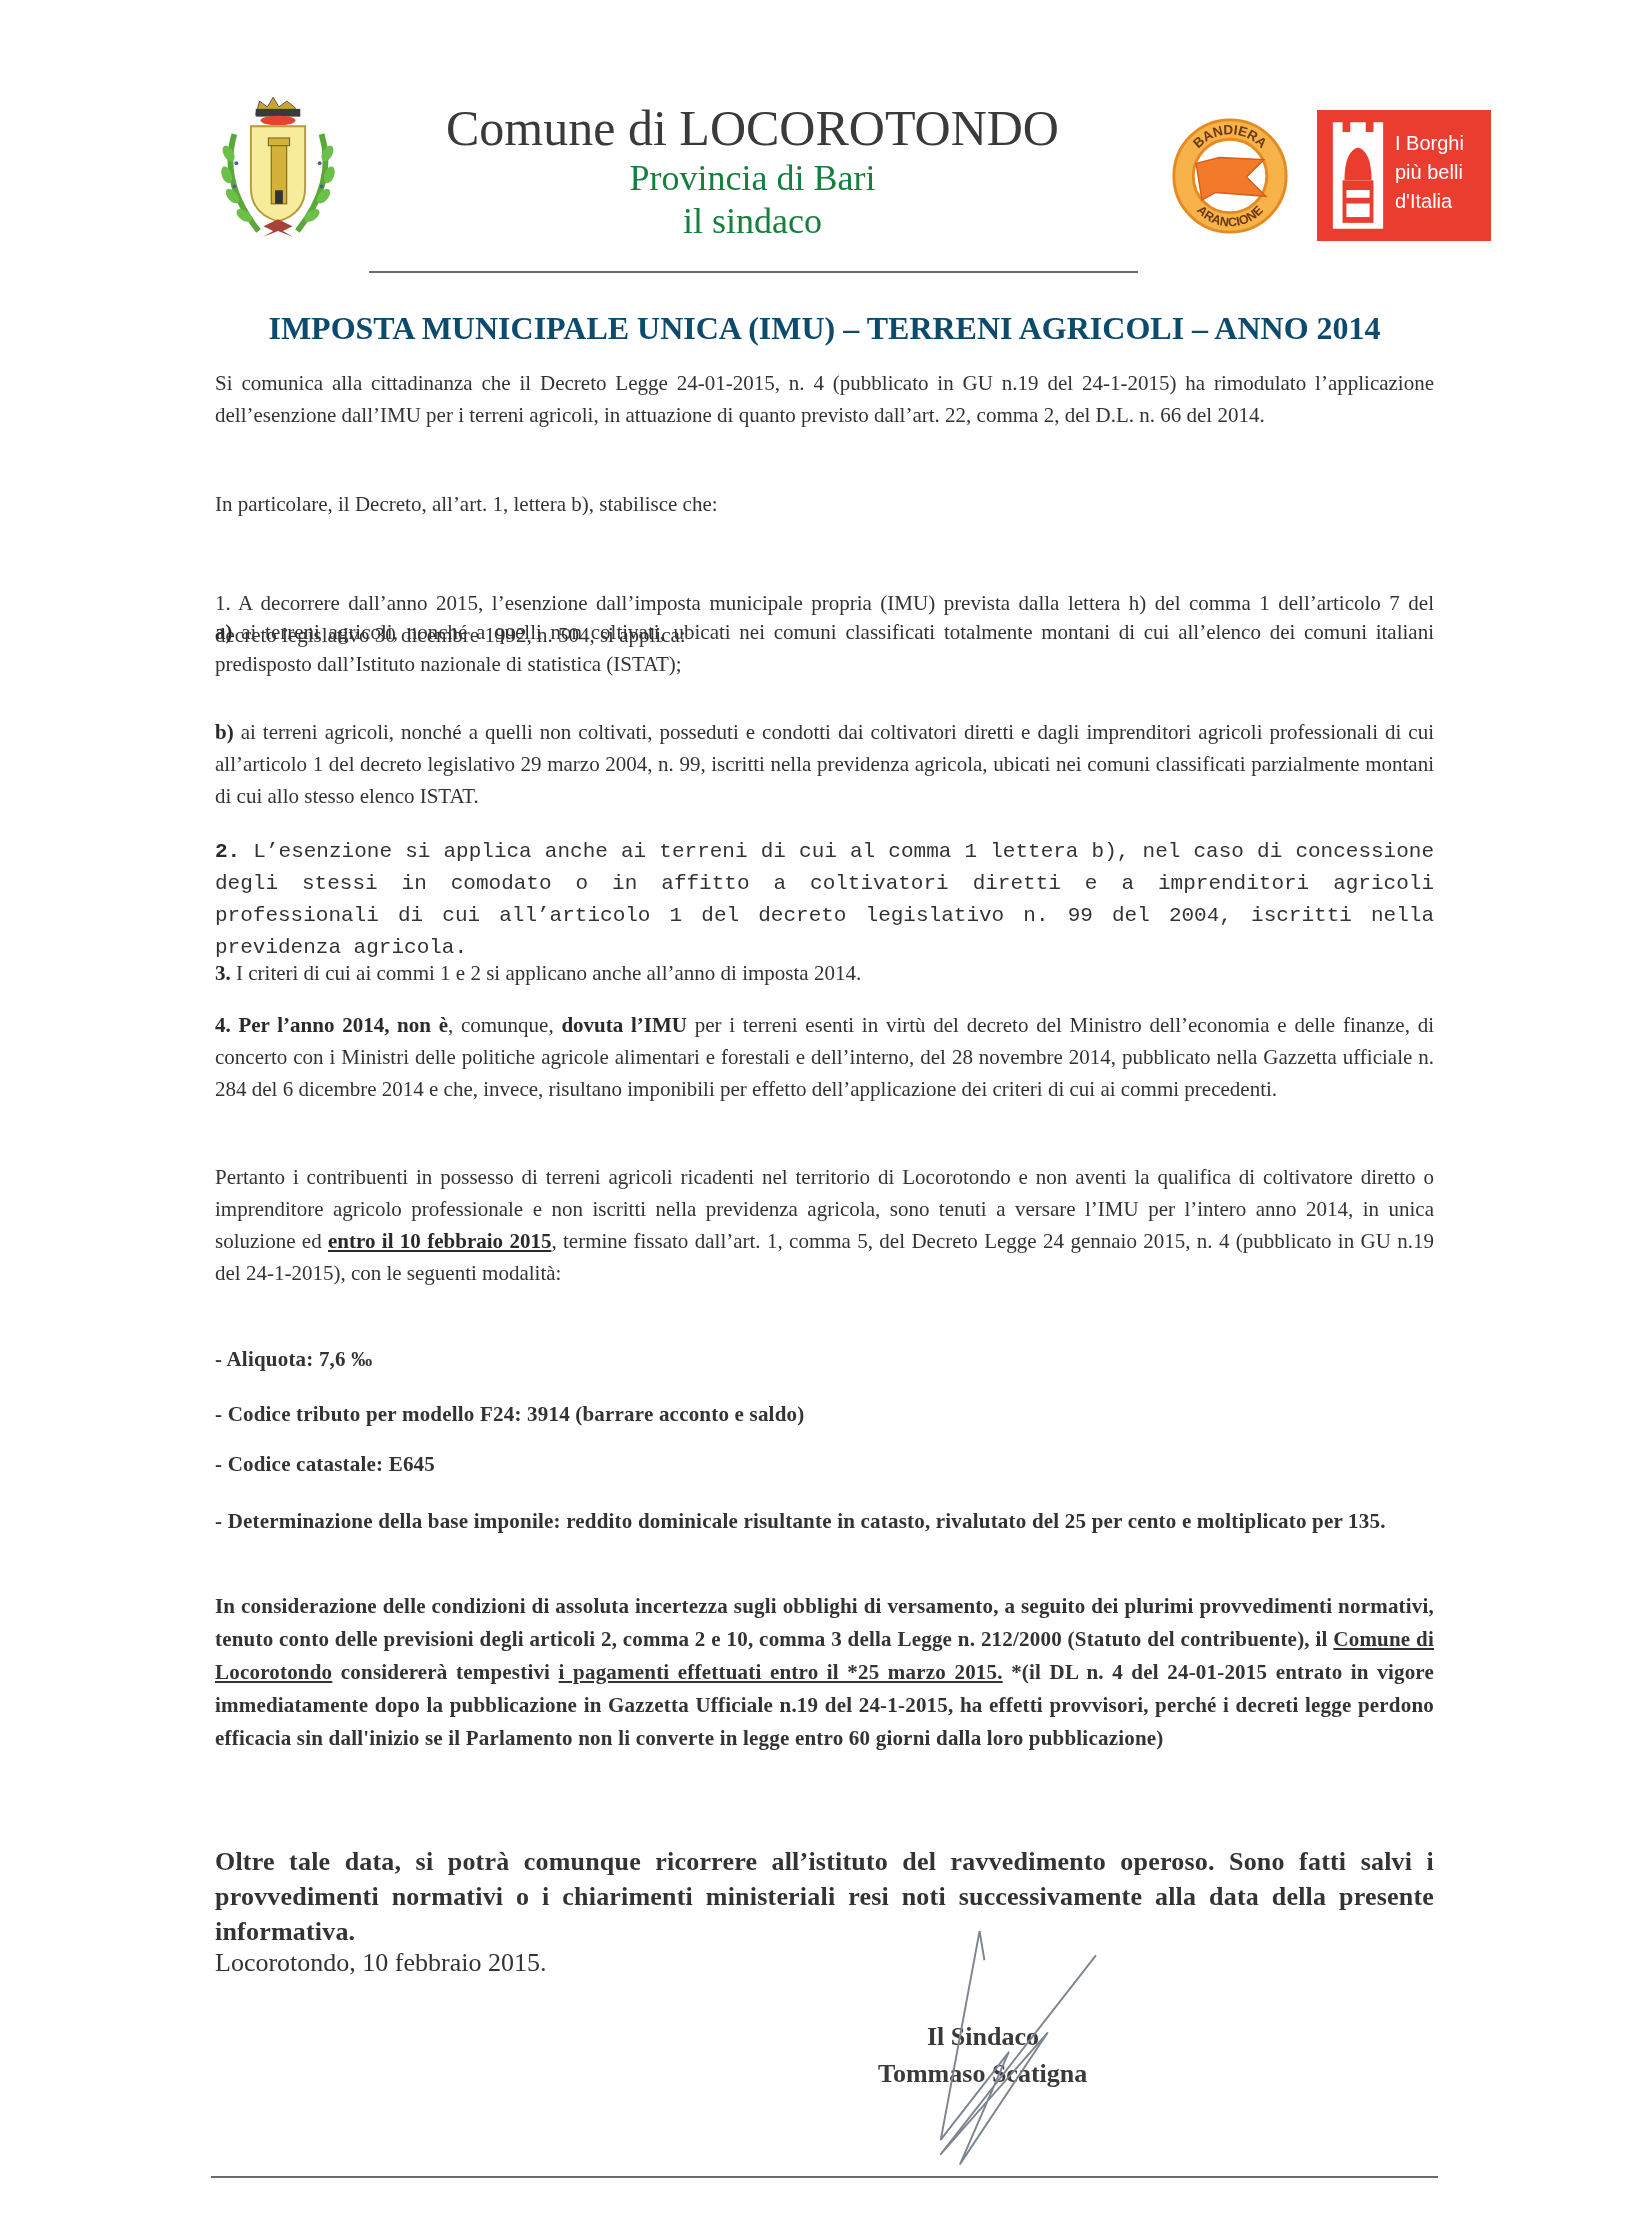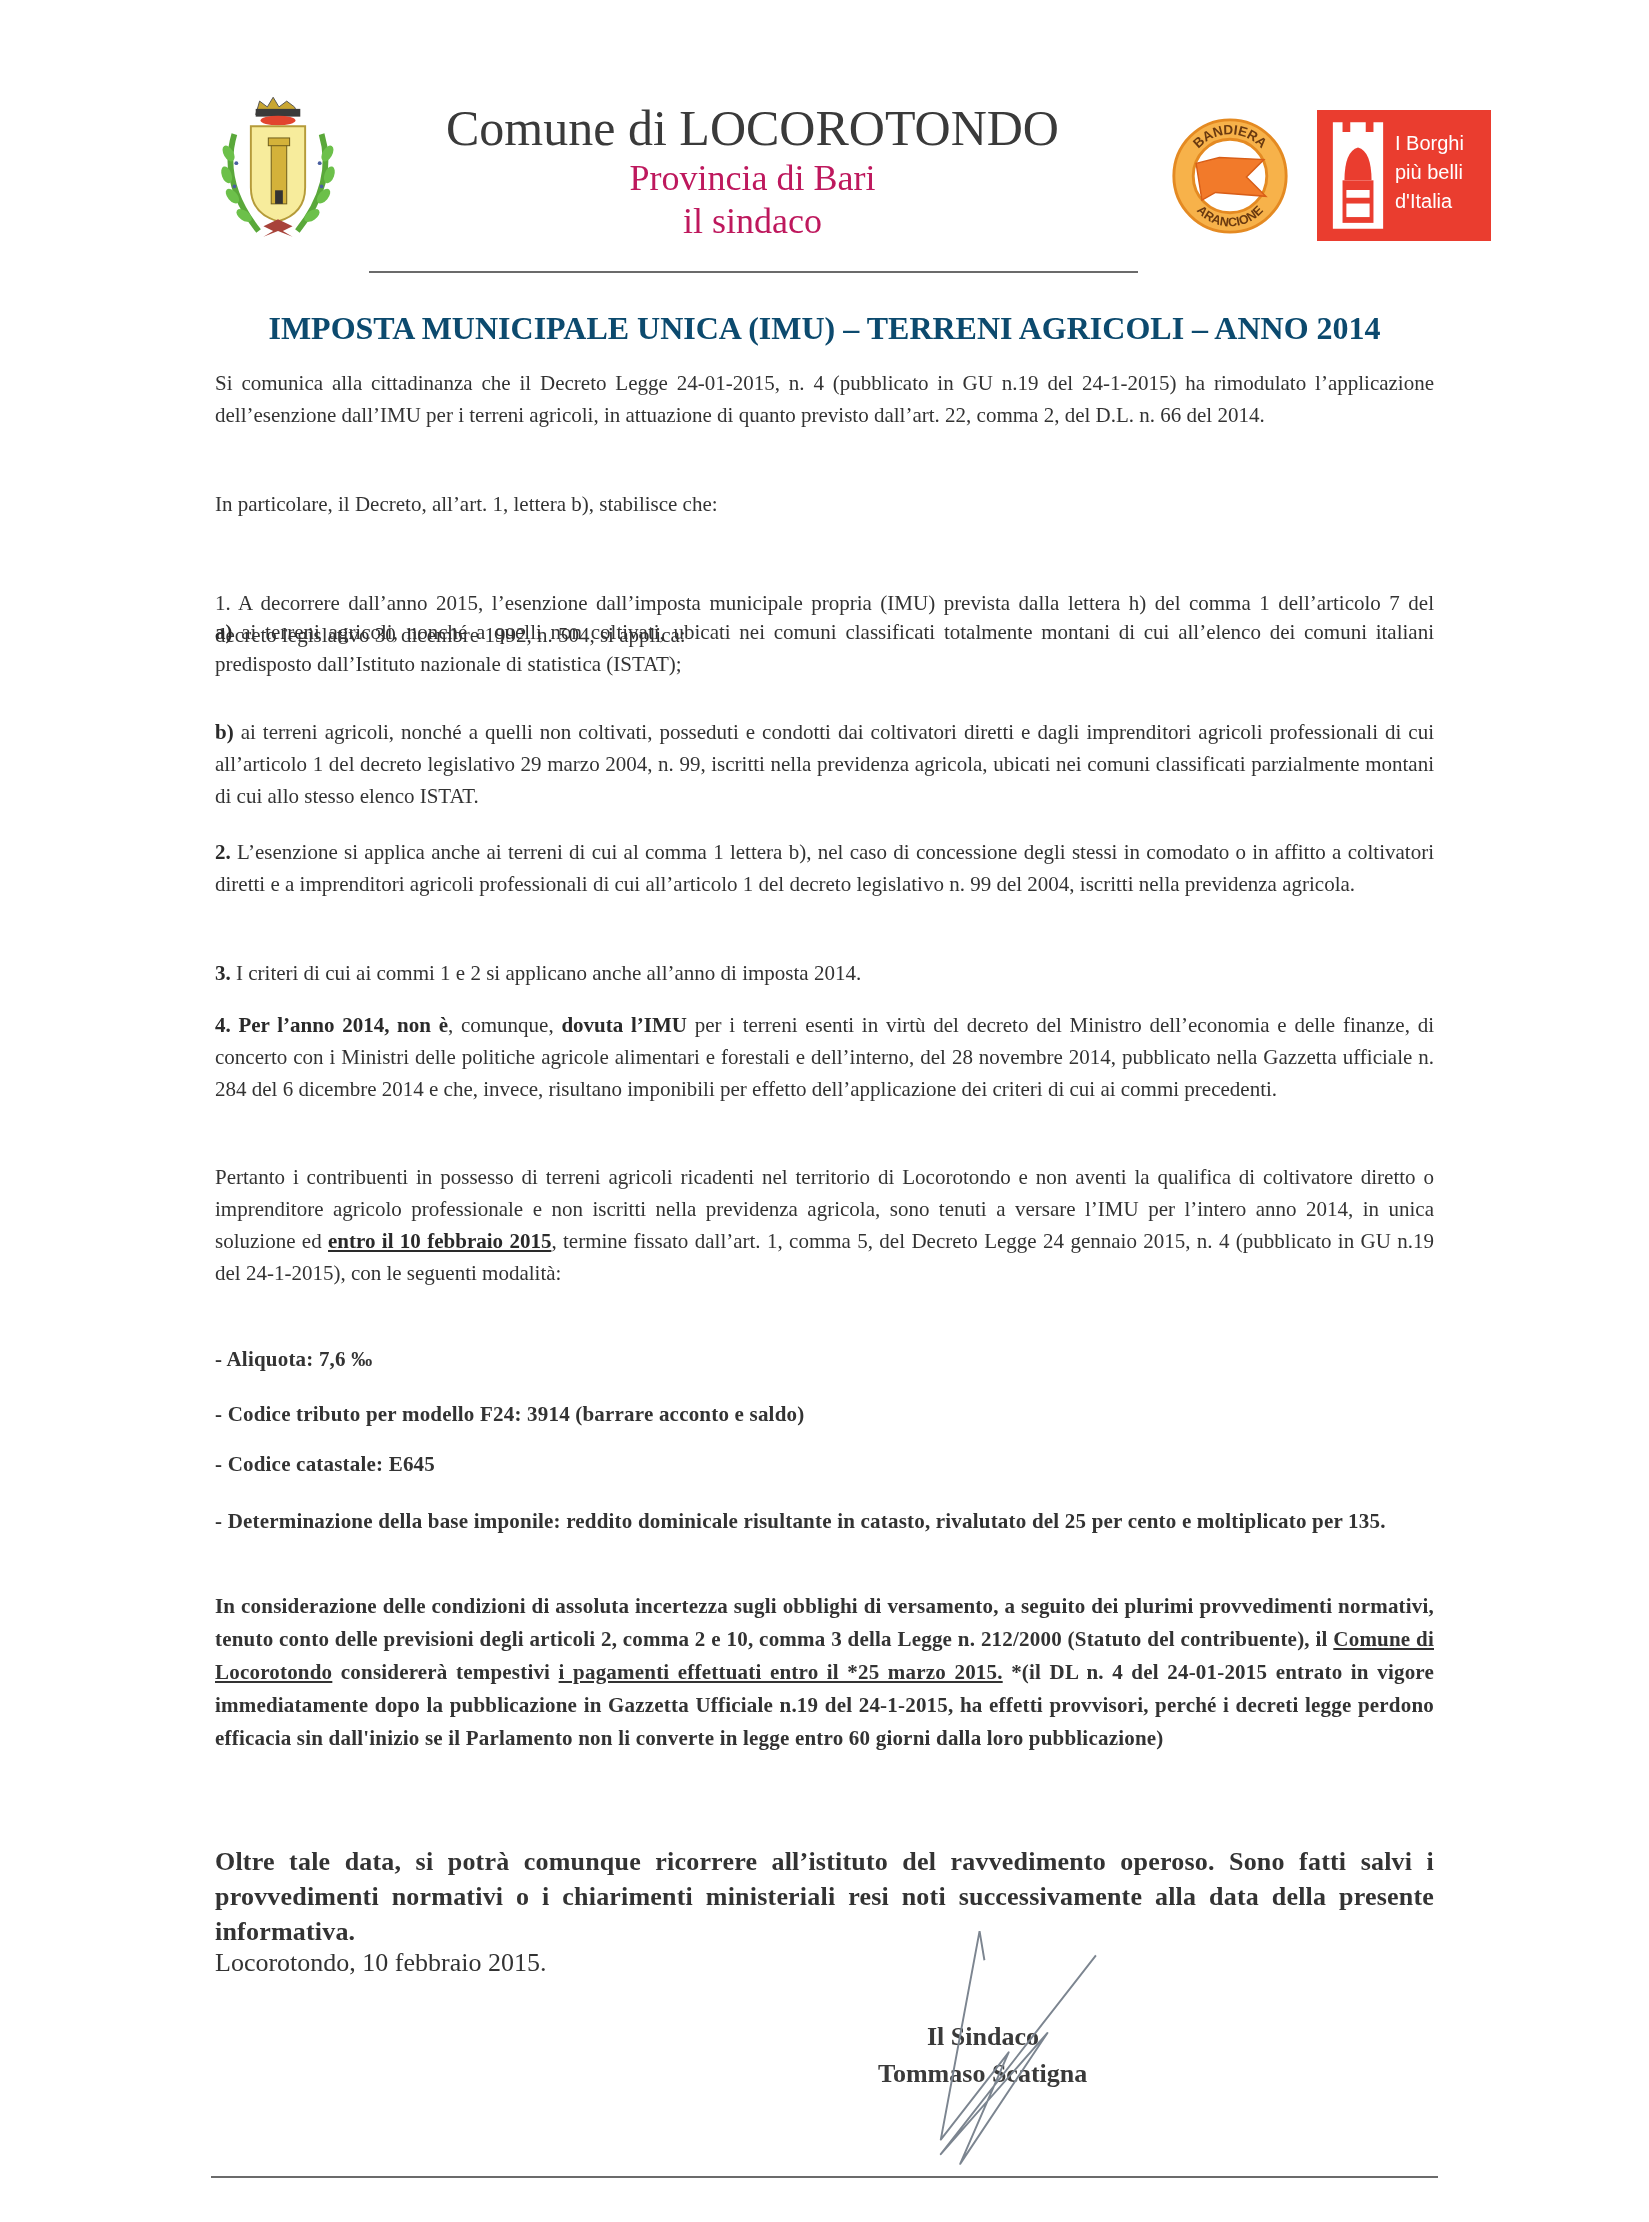--- a/index.html
+++ b/index.html
@@ -1,20 +1,20 @@
 <!DOCTYPE html>
 <html><head>
 <meta charset="utf-8">
 <style>
   html, body { margin:0; padding:0; background:#ffffff; }
   body { width:1650px; height:2222px; position:relative; overflow:hidden; color:#333333;
          font-family:"Liberation Serif", "DejaVu Serif", serif; }
   .abs { position:absolute; }
   .hdr-title { left:369px; width:767px; top:99px; text-align:center; font-size:50px; line-height:58px; color:#3a3a3a; }
-  .hdr-sub { left:369px; width:767px; text-align:center; font-size:36px; line-height:43px; color:#be185d; }
+  .hdr-sub { left:369px; width:767px; text-align:center; font-size:36px; line-height:43px; color:#15803d; }
   .rule { position:absolute; height:1.9px; background:#6b6b6b; }
   .heading { left:215px; width:1219px; top:312px; text-align:center; font-weight:bold; font-size:32px; line-height:33px; color:#0c4a6e; }
   .txt { position:absolute; left:215px; width:1219px; font-size:21px; line-height:32px; text-align:justify; color:#333; }
   .txt b { color:#2a2a2a; }
   .bold-body { font-weight:bold; font-family:"Liberation Serif", serif; letter-spacing:0.2px; }
   .u { text-decoration:underline; }
   .sig { position:absolute; font-weight:bold; font-size:26px; line-height:36px; color:#3a3a3a; }
   .logo { position:absolute; }
 </style>
 </head>
@@ -100,21 +100,21 @@
 
 <div class="txt" style="top:367px;">Si comunica alla cittadinanza che il Decreto Legge 24-01-2015, n. 4 (pubblicato in GU n.19 del 24-1-2015) ha rimodulato l’applicazione dell’esenzione dall’IMU per i terreni agricoli, in attuazione di quanto previsto dall’art. 22, comma 2, del D.L. n. 66 del 2014.</div>
 <div class="txt" style="top:488px;">In particolare, il Decreto, all’art. 1, lettera b), stabilisce che:</div>
 
 <div class="txt" style="top:542px;margin-top:45px;"><span>1.</span><span> A decorrere dall’anno 2015, l’esenzione dall’imposta municipale propria (IMU) prevista dalla lettera h) del comma 1 dell’articolo 7 del decreto legislativo 30 dicembre 1992, n. 504, si applica:</span></div>
 
 <div class="txt" style="top:616px;"><b>a)</b><span> ai terreni agricoli, nonché a quelli non coltivati, ubicati nei comuni classificati totalmente montani di cui all’elenco dei comuni italiani predisposto dall’Istituto nazionale di statistica (ISTAT);</span></div>
 
 <div class="txt" style="top:716px;"><b>b)</b><span> ai terreni agricoli, nonché a quelli non coltivati, posseduti e condotti dai coltivatori diretti e dagli imprenditori agricoli professionali di cui all’articolo 1 del decreto legislativo 29 marzo 2004, n. 99, iscritti nella previdenza agricola, ubicati nei comuni classificati parzialmente montani di cui allo stesso elenco ISTAT.</span></div>
 
-<div class="txt" style="top:836px;"><b>2.</b><span> L’esenzione si applica anche ai terreni di cui al comma 1 lettera b), nel caso di concessione degli stessi in comodato o in affitto a coltivatori diretti e a imprenditori agricoli professionali di cui all’articolo 1 del decreto legislativo n. 99 del 2004, iscritti nella previdenza agricola.</span></div>
+<div class="txt" style="top:836px;font-family:Liberation Mono, monospace;"><b>2.</b><span> L’esenzione si applica anche ai terreni di cui al comma 1 lettera b), nel caso di concessione degli stessi in comodato o in affitto a coltivatori diretti e a imprenditori agricoli professionali di cui all’articolo 1 del decreto legislativo n. 99 del 2004, iscritti nella previdenza agricola.</span></div>
 
 <div class="txt" style="top:957px;"><b>3.</b><span> I criteri di cui ai commi 1 e 2 si applicano anche all’anno di imposta 2014.</span></div>
 
 <div class="txt" style="top:1009px;"><b>4. Per l’anno 2014, non è</b><span>, comunque, </span><b>dovuta l’IMU</b><span> per i terreni esenti in virtù del decreto del Ministro dell’economia e delle finanze, di concerto con i Ministri delle politiche agricole alimentari e forestali e dell’interno, del 28 novembre 2014, pubblicato nella Gazzetta ufficiale n. 284 del 6 dicembre 2014 e che, invece, risultano imponibili per effetto dell’applicazione dei criteri di cui ai commi precedenti.</span></div>
 
 <div class="txt" style="top:1161px;"><span>Pertanto i contribuenti in possesso di terreni agricoli ricadenti nel territorio di Locorotondo e non aventi la qualifica di coltivatore diretto o imprenditore agricolo professionale e non iscritti nella previdenza agricola, sono tenuti a versare l’IMU per l’intero anno 2014, in unica soluzione ed </span><b class="u">entro il 10 febbraio 2015</b><span>, termine fissato dall’art. 1, comma 5, del Decreto Legge 24 gennaio 2015, n. 4 (pubblicato in GU n.19 del 24-1-2015), con le seguenti modalità:</span></div>
 
 <div class="txt bold-body" style="top:1343px;">- Aliquota: 7,6 ‰</div>
 <div class="txt bold-body" style="top:1398px;">- Codice tributo per modello F24: 3914 (barrare acconto e saldo)</div>
 <div class="txt bold-body" style="top:1448px;">- Codice catastale: E645</div>

